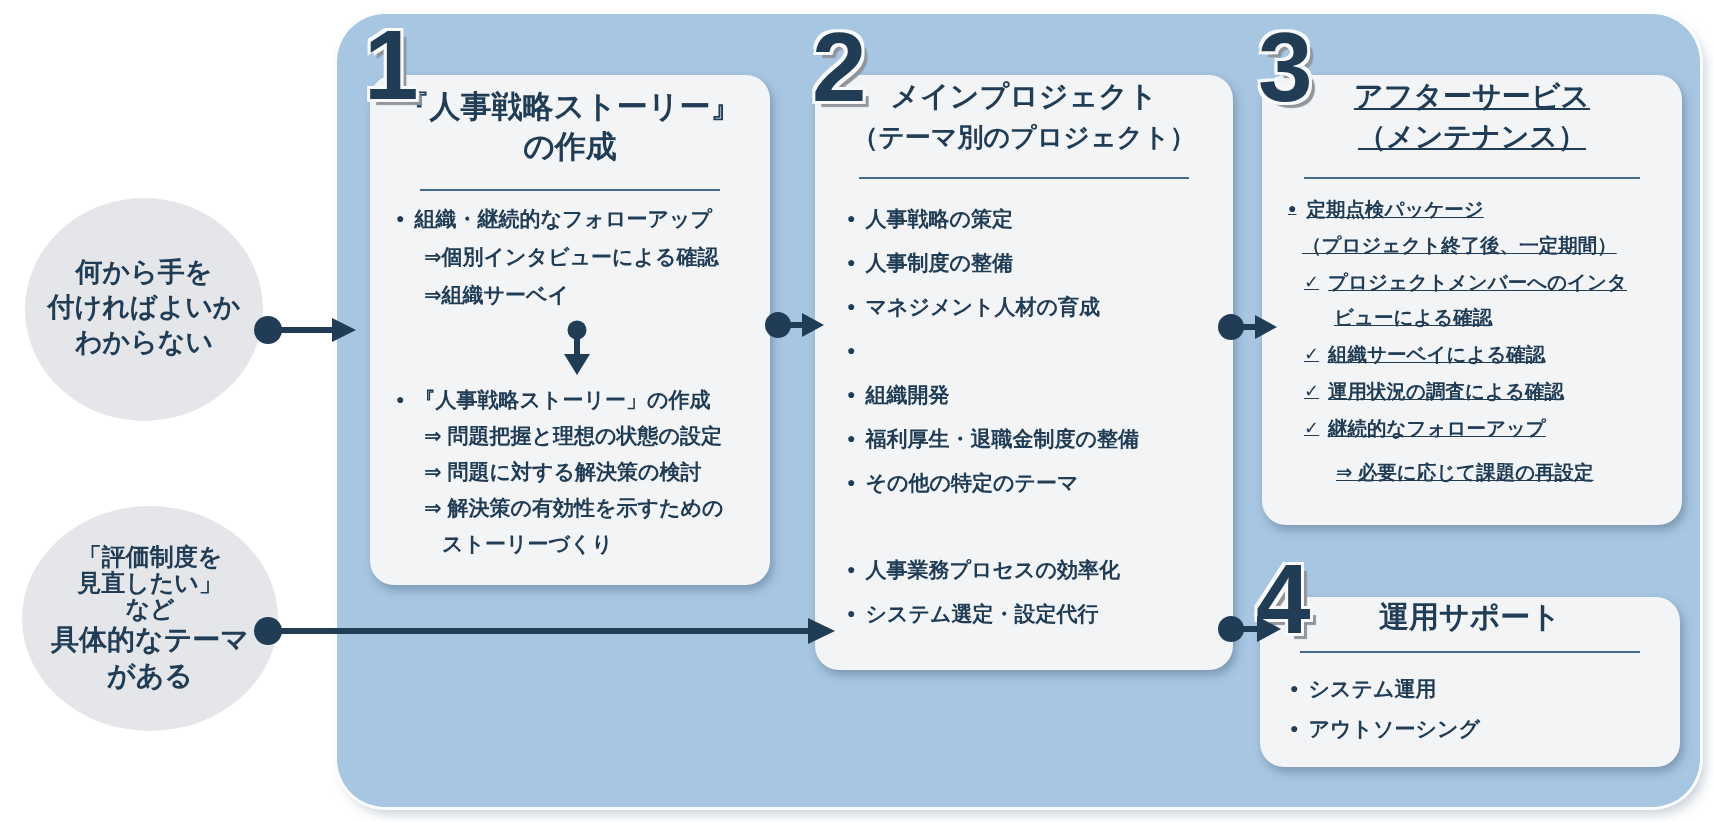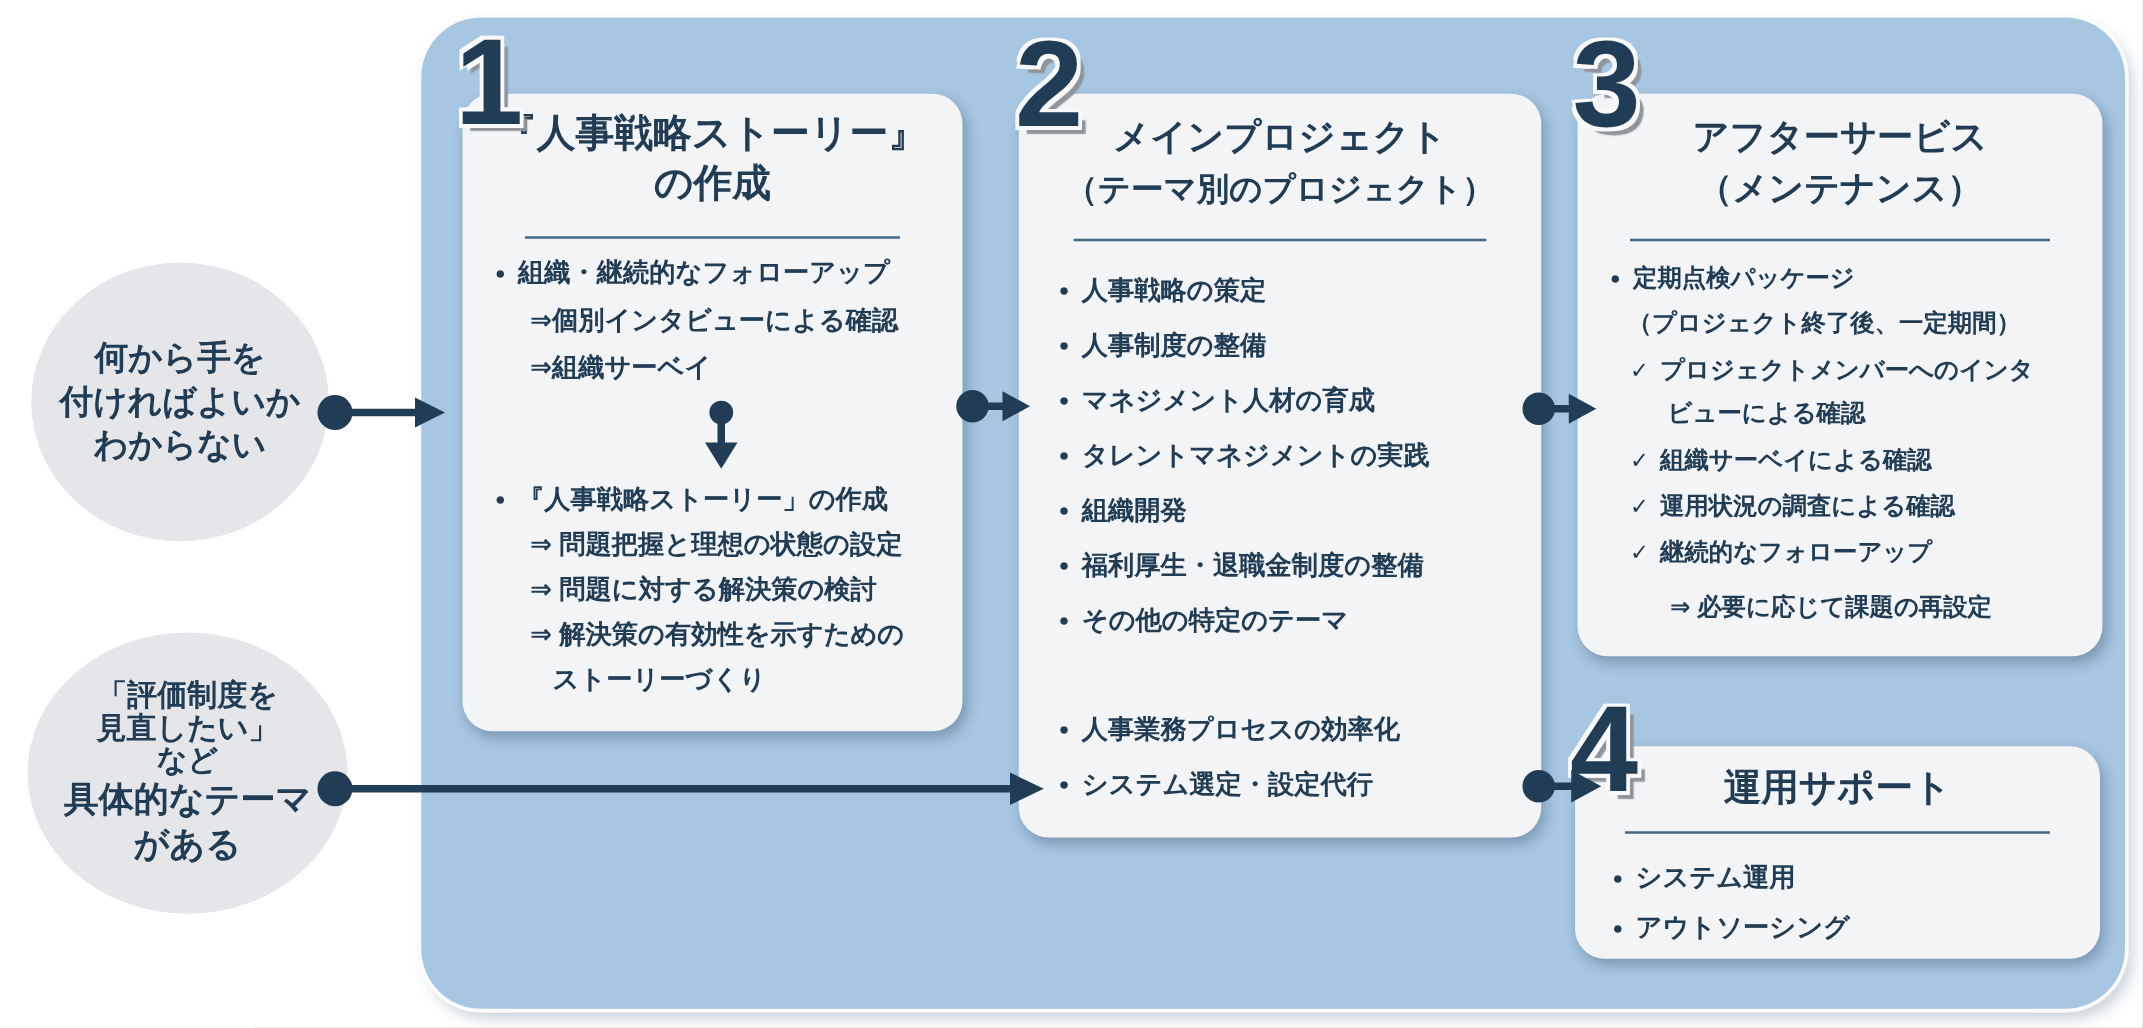--- a/index.html
+++ b/index.html
@@ -12,35 +12,35 @@
     position:absolute;left:337px;top:14px;width:1363px;height:793px;
     background:#a6c6e2;border-radius:48px;
     box-shadow:0 0 0 3px #fbfcfd, 5px 7px 12px rgba(130,150,170,.45);
   }
   
   .bubble{
     position:absolute;background:#e4e6e9;border-radius:50%;
     display:flex;flex-direction:column;justify-content:center;align-items:center;
     text-align:center;z-index:1;
   }
-  .bubble1{left:25px;top:210px;width:238px;height:223px;}
+  .bubble1{left:25px;top:198px;width:238px;height:223px;font-family:Liberation Mono, monospace;}
   .bubble2{left:22px;top:506px;width:256px;height:225px;}
   .bub-big{font-size:27px;font-weight:700;line-height:35px;}
   .bub-big2{font-size:28px;font-weight:700;line-height:36px;}
   .bub-small{font-size:24px;font-weight:600;line-height:26px;}
   
   .card{
     position:absolute;background:#f2f4f6;border-radius:24px;z-index:2;
     box-shadow:3px 5px 10px rgba(45,65,90,.35);
   }
   .card1{left:370px;top:75px;width:400px;height:510px;}
   .card2{left:815px;top:75px;width:418px;height:595px;}
-  .card3{left:1262px;top:75px;width:420px;height:450px;}
+  .card3{left:1262px;top:75px;width:420px;height:450px;text-decoration:underline;}
   .card4{left:1260px;top:597px;width:420px;height:170px;}
-  .card-title{text-align:center;font-weight:700;padding-top:14px;}
+  .card-title{text-align:center;font-weight:700;}
   .card1 .card-title{padding-top:12px;}
   .t1{font-size:29px;line-height:42px;}
   .t1b{font-size:31px;line-height:40px;}
   .t2{font-size:26px;line-height:40px;}
   .t2b{font-size:28px;line-height:40px;}
   .t-single{font-size:30px;line-height:40px;}
   .rule{border-top:2px solid #44688c;margin:20px auto 0;}
   .rule1{width:300px;margin-top:22px;}
   .rule2{width:330px;}
   .rule3{width:336px;}
@@ -160,21 +160,20 @@
       <div class="row">
         <span class="glyph">●</span>
         <span class="txt">人事制度の整備</span>
       </div>
       <div class="row">
         <span class="glyph">●</span>
         <span class="txt">マネジメント人材の育成</span>
       </div>
       <div class="row">
         <span class="glyph">●</span>
-        <span class="txt">タレントマネジメントの実践</span>
       </div>
       <div class="row">
         <span class="glyph">●</span>
         <span class="txt">組織開発</span>
       </div>
       <div class="row">
         <span class="glyph">●</span>
         <span class="txt">福利厚生・退職金制度の整備</span>
       </div>
       <div class="row">

